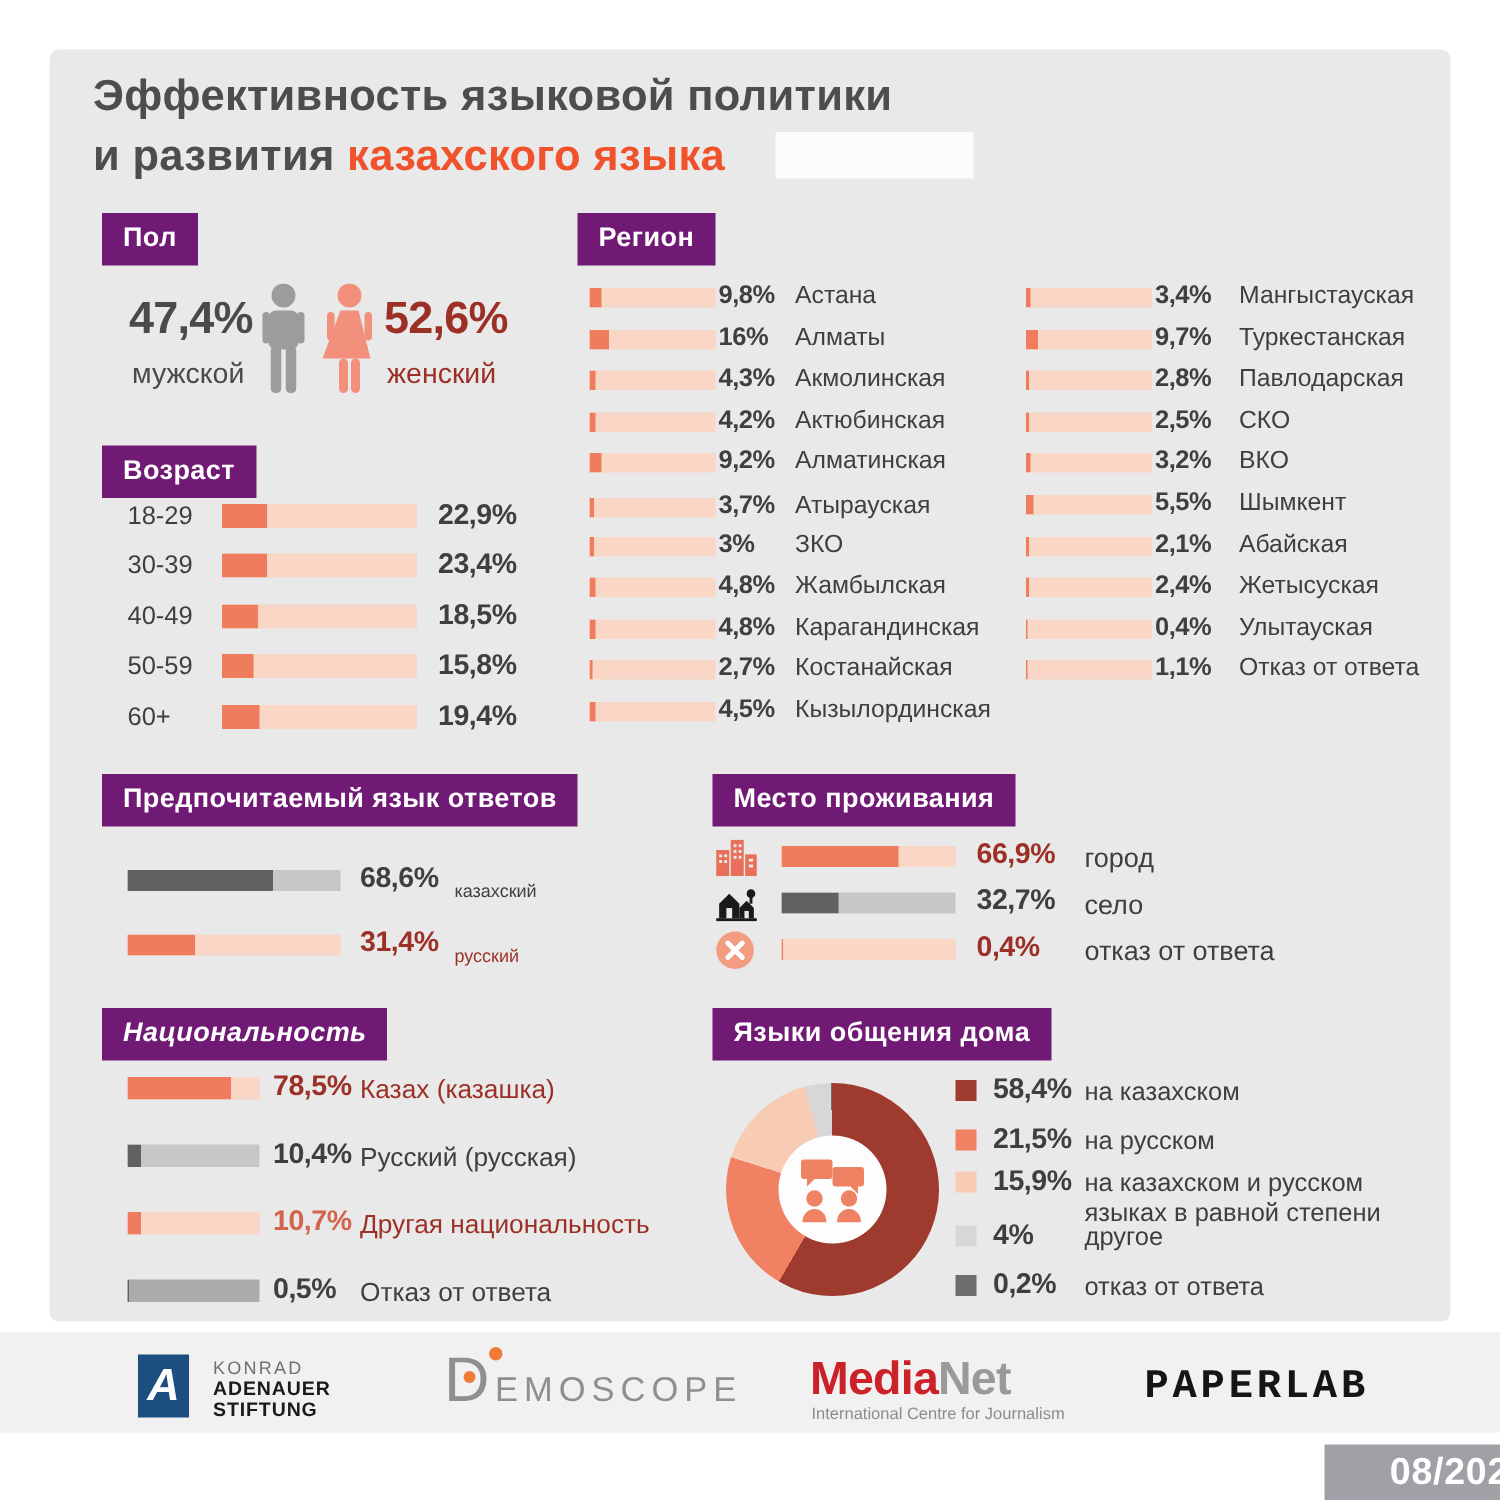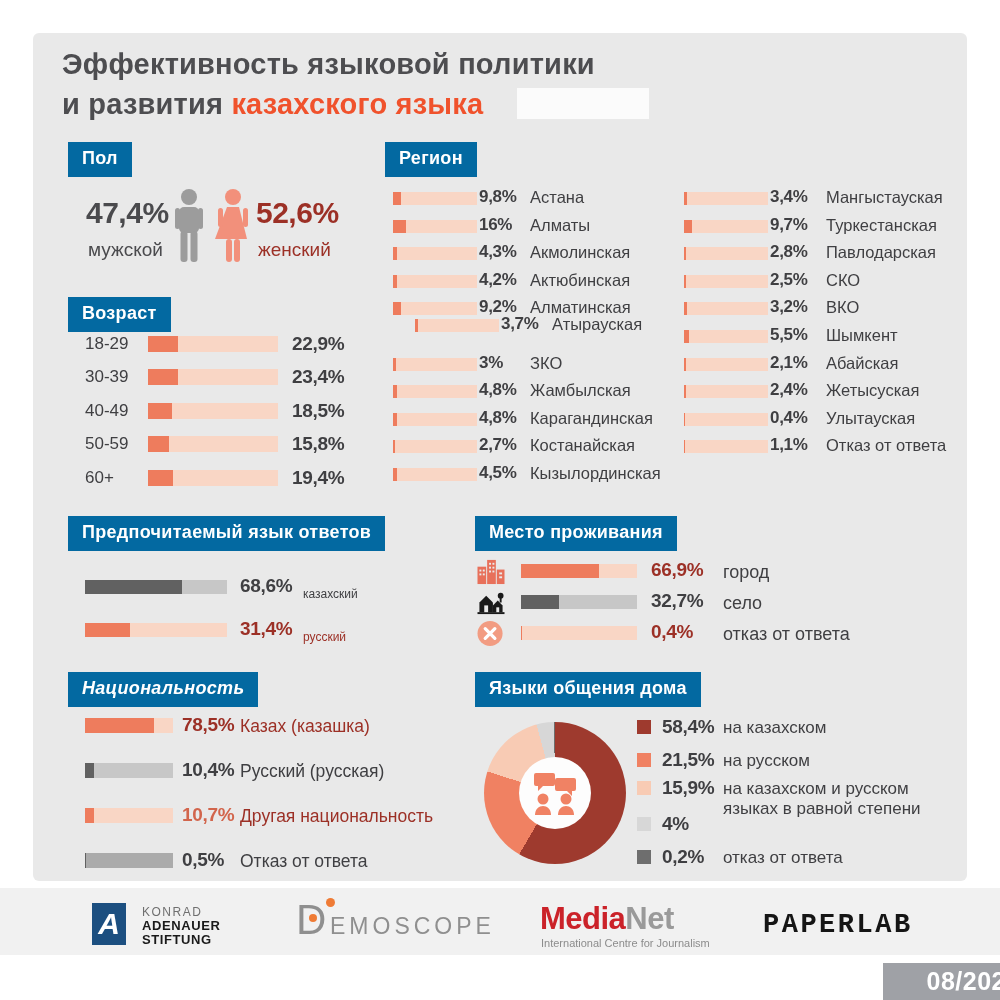--- a/index.html
+++ b/index.html
@@ -2,21 +2,21 @@
 <html><head>
 <meta charset="utf-8">
 <style>
   html,body{margin:0;padding:0;background:#ffffff;}
   body{width:1000px;height:1000px;position:relative;font-family:"Liberation Sans",sans-serif;color:#3f3f42;overflow:hidden;}
   .abs{position:absolute;}
   .panel{left:33px;top:33px;width:934px;height:848px;background:#e9e9e9;border-radius:6px;}
   .title{font-weight:700;font-size:29px;line-height:40px;color:#4d4d50;letter-spacing:.2px;}
   .title .hl{color:#f0522c;}
   .title-spacer{left:517px;top:88px;width:132px;height:31px;background:#fbfbfb;}
-  .badge{background:#0369a1;color:#fff;font-weight:700;font-size:18px;padding:6px 14px 8px;display:inline-block;letter-spacing:.3px;}
+  .badge{background:#701a75;color:#fff;font-weight:700;font-size:18px;padding:6px 14px 8px;display:inline-block;letter-spacing:.3px;}
   .hbar{position:absolute;background:#f9d6c5;overflow:hidden;}
   .hbar .fill{position:absolute;left:0;top:0;bottom:0;background:#ee7c5d;}
   .hbar.t-gray{background:#c7c7c7;}
   .hbar.t-gray .fill{background:#616161;}
   .hbar.t-gray2{background:#ababab;}
   .hbar.t-gray2 .fill{background:#616161;}
   .val{font-weight:700;letter-spacing:-.3px;color:#3f3f42;}
   .darkred{color:#9c3026;}
   .salmonred{color:#d2654c;}
   
@@ -174,21 +174,21 @@
     <span class="rval val">4,2%</span>
     <span class="rlab">Актюбинская</span>
   </div>
 <div class="rrow" style="left:393px;top:299px;">
     <span class="hbar" style="left:0;top:3px;width:84px;height:13px;">
       <span class="fill" style="width: 9.2%;"></span>
     </span>
     <span class="rval val">9,2%</span>
     <span class="rlab">Алматинская</span>
   </div>
-<div class="rrow" style="left:393px;top:316px;margin-left:22px;">
+<div class="rrow" style="left:393px;top:329px;">
     <span class="hbar" style="left:0;top:3px;width:84px;height:13px;">
       <span class="fill" style="width: 3.7%;"></span>
     </span>
     <span class="rval val">3,7%</span>
     <span class="rlab">Атырауская</span>
   </div>
 <div class="rrow" style="left:393px;top:355px;">
     <span class="hbar" style="left:0;top:3px;width:84px;height:13px;">
       <span class="fill" style="width: 3%;"></span>
     </span>
@@ -427,20 +427,21 @@
   <span class="hlab">на русском</span>
 </div>
 <div class="hlrow" style="left:637px;top:777px;height:42px;">
   <span class="hsw" style="background: rgb(248, 203, 180);"></span>
   <span class="hval val">15,9%</span>
   <span class="hlab">на казахском и русском языках в равной степени</span>
 </div>
 <div class="hlrow" style="left:637px;top:813px;height:26px;">
   <span class="hsw" style="background: rgb(215, 215, 215);"></span>
   <span class="hval val">4%</span>
+  <span class="hlab">другое</span>
 </div>
 <div class="hlrow" style="left:637px;top:846px;height:26px;">
   <span class="hsw" style="background: rgb(110, 110, 110);"></span>
   <span class="hval val">0,2%</span>
   <span class="hlab">отказ от ответа</span>
 </div>
 
 <div class="abs footer-band"></div>
 <div class="abs kas-box">A</div>
 <div class="abs kas-t1">KONRAD</div>

